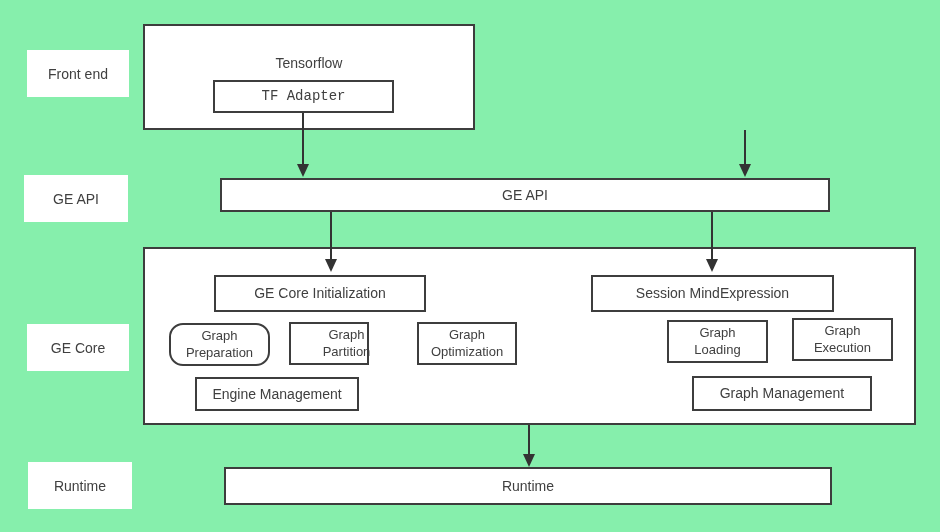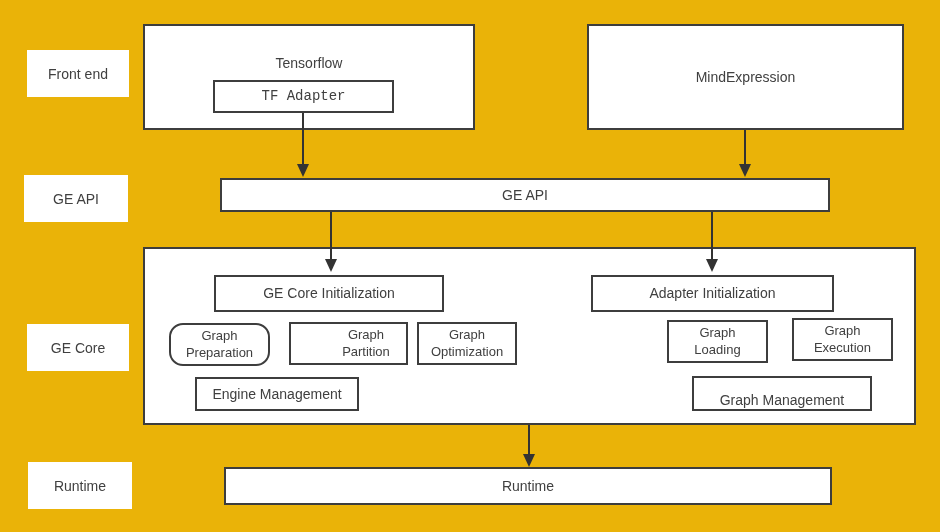--- a/index.html
+++ b/index.html
@@ -4,21 +4,21 @@
 <style>
   html, body {
     margin: 0;
     padding: 0;
     background: #000000;
   }
   #canvas {
     position: relative;
     width: 940px;
     height: 532px;
-    background: #eab308;
+    background: #86efac;
     overflow: hidden;
     font-family: "Liberation Sans", "DejaVu Sans", sans-serif;
     color: #404040;
   }
   .box {
     position: absolute;
     background: #ffffff;
     border: 2px solid #3d3d3d;
     box-sizing: border-box;
     display: flex;
@@ -52,31 +52,31 @@
   #lbl-runtime   { left: 28px;  top: 462px; width: 104px; height: 47px; }
   
   #box-tensorflow { left: 143px; top: 24px; width: 332px; height: 106px; display: block; }
   #tensorflow-title { margin-top: 28px; text-align: center; font-size: 14px; }
   #box-tf-adapter { left: 68px; top: 54px; width: 181px; height: 33px; font-family: Liberation Mono, monospace; }
   #box-mindexpression { left: 587px; top: 24px; width: 317px; height: 106px; }
   
   #box-ge-api { left: 220px; top: 178px; width: 610px; height: 34px; }
   
   #box-ge-core { left: 143px; top: 247px; width: 773px; height: 178px; display: block; }
-  #box-ge-core-init   { left: 69px;  top: 26px;  width: 230px; height: 37px; }
+  #box-ge-core-init   { left: 69px;  top: 26px;  width: 212px; height: 37px; }
   #box-session-init   { left: 446px; top: 26px;  width: 243px; height: 37px; }
   #box-graph-prep     { left: 24px;  top: 74px;  width: 101px; height: 43px; border-radius: 14px; }
-  #box-graph-part     { left: 144px; top: 73px;  width: 119px; height: 43px; padding-left: 41px; }
+  #box-graph-part     { left: 144px; top: 73px;  width: 80px; height: 43px; padding-left: 41px; }
   #box-graph-opt      { left: 272px; top: 73px;  width: 100px; height: 43px; }
   #box-graph-comp     { left: 396px; top: 74px;  width: 101px; height: 43px; }
   #box-graph-load     { left: 522px; top: 71px;  width: 101px; height: 43px; }
   #box-graph-exec     { left: 647px; top: 69px;  width: 101px; height: 43px; }
   #box-engine-mgmt    { left: 50px;  top: 128px; width: 164px; height: 34px; }
   #box-operator-mgmt  { left: 295px; top: 127px; width: 181px; height: 35px; }
-  #box-graph-mgmt     { left: 547px; top: 127px; width: 180px; height: 35px; align-items: flex-end; }
+  #box-graph-mgmt     { left: 547px; top: 127px; width: 180px; height: 35px; }
   
   #box-runtime { left: 224px; top: 467px; width: 608px; height: 38px; }
   
   .arrow {
     position: absolute;
     width: 12px;
     z-index: 5;
   }
   .arrow .shaft {
     position: absolute;
@@ -119,34 +119,31 @@
   <div class="side-label" id="lbl-runtime">
     <span>Runtime</span>
   </div>
 
   <div class="box" id="box-tensorflow">
     <div id="tensorflow-title">Tensorflow</div>
     <div class="box" id="box-tf-adapter">
       <span>TF Adapter</span>
     </div>
   </div>
-  <div class="box" id="box-mindexpression">
-    <span>MindExpression</span>
-  </div>
 
   <div class="box" id="box-ge-api">
     <span>GE API</span>
   </div>
 
   <div class="box" id="box-ge-core">
     <div class="box" id="box-ge-core-init">
       <span>GE Core Initialization</span>
     </div>
     <div class="box" id="box-session-init">
-      <span>Adapter Initialization</span>
+      <span>Session MindExpression</span>
     </div>
 
     <div class="box small" id="box-graph-prep">
       <span>Graph Preparation</span>
     </div>
     <div class="box small" id="box-graph-part">
       <span>Graph Partition</span>
     </div>
     <div class="box small" id="box-graph-opt">
       <span>Graph Optimization</span>

